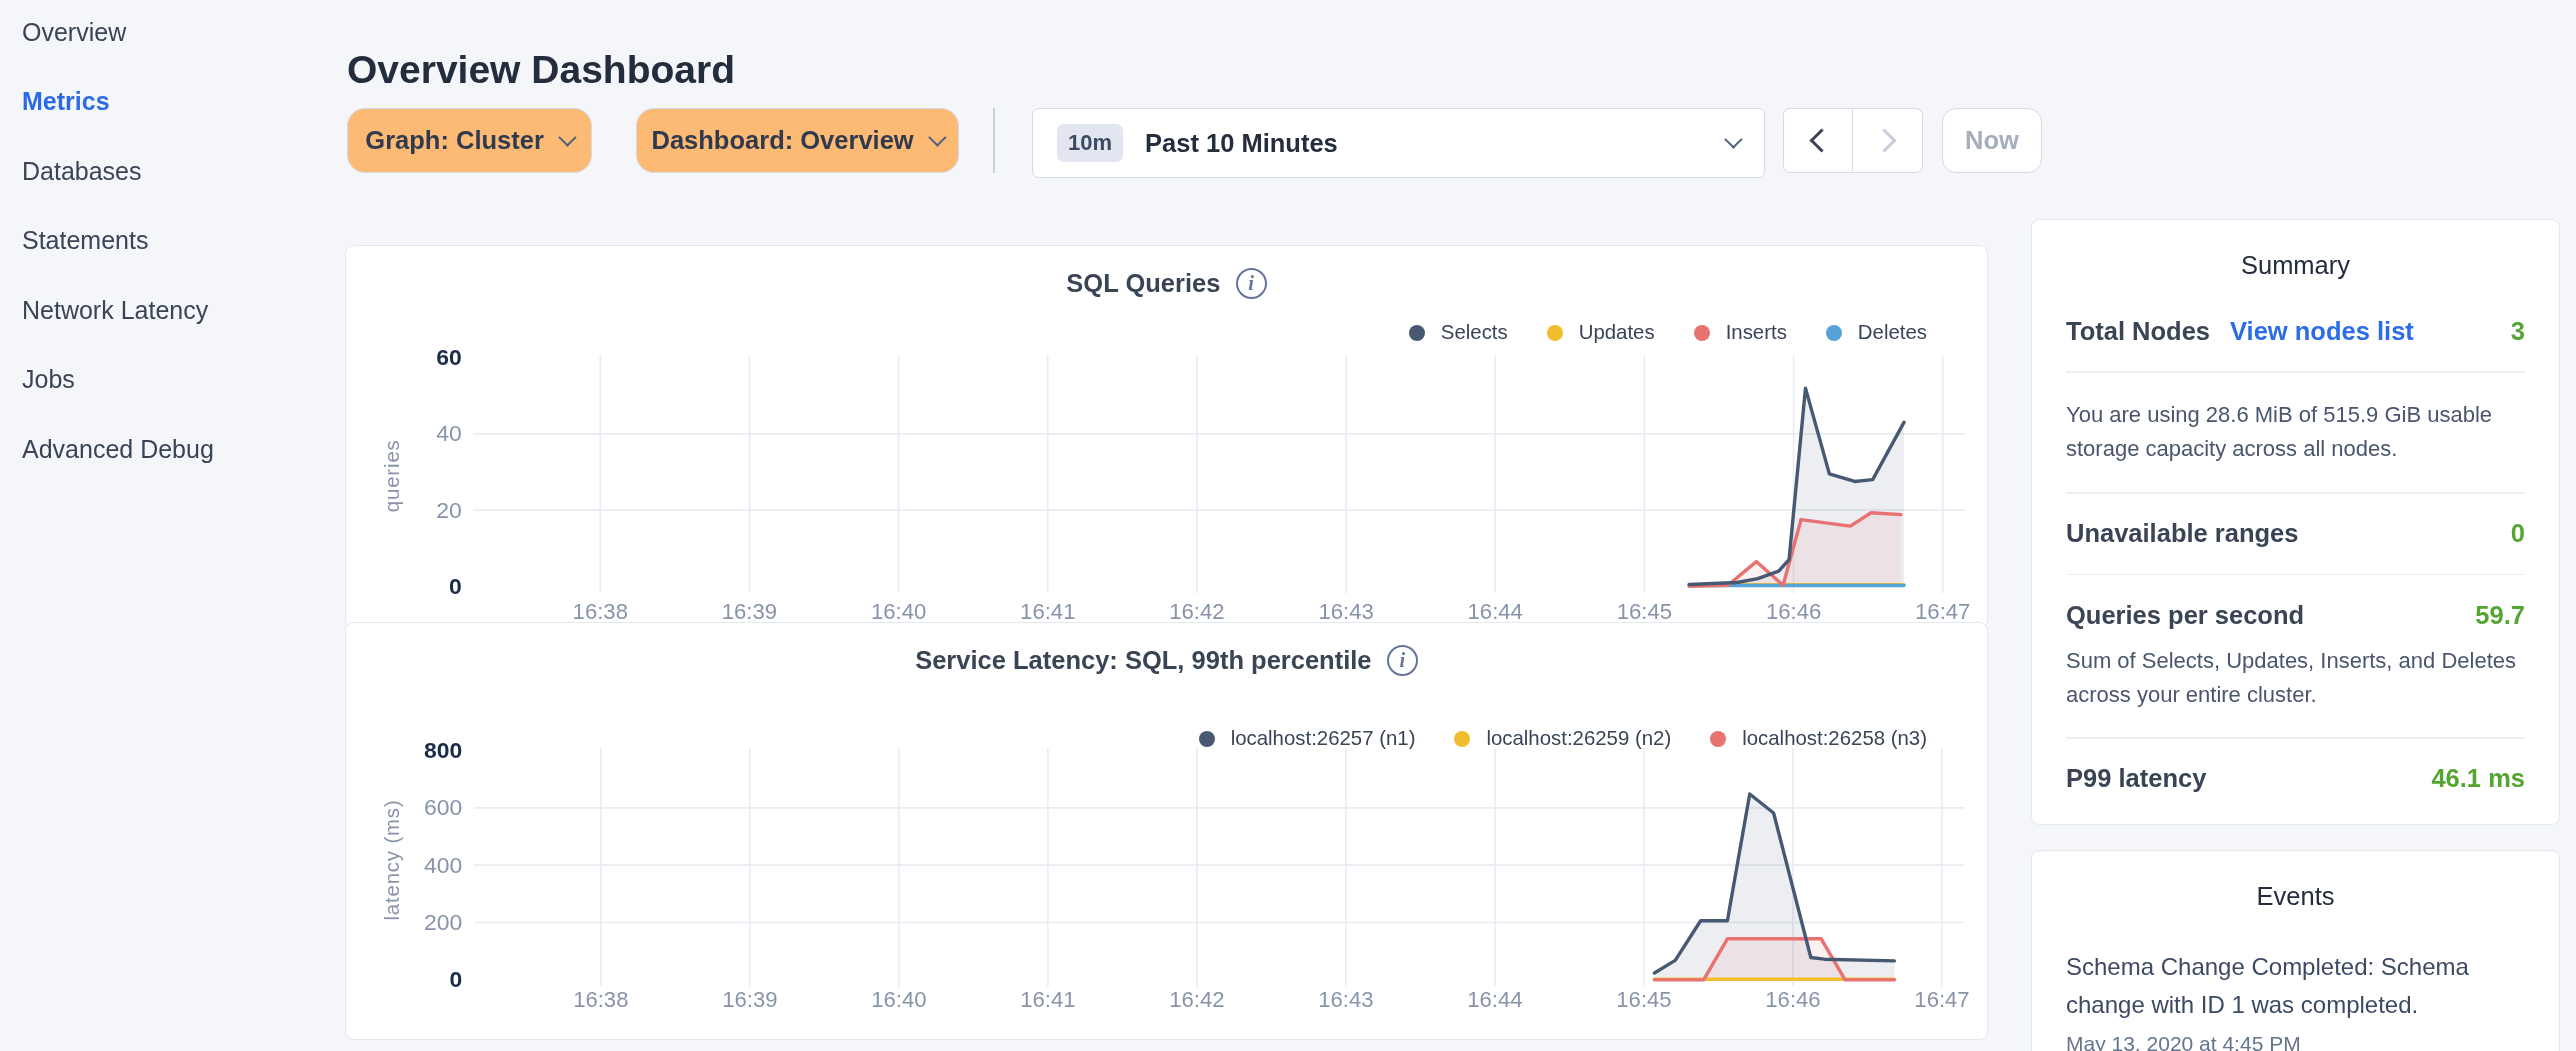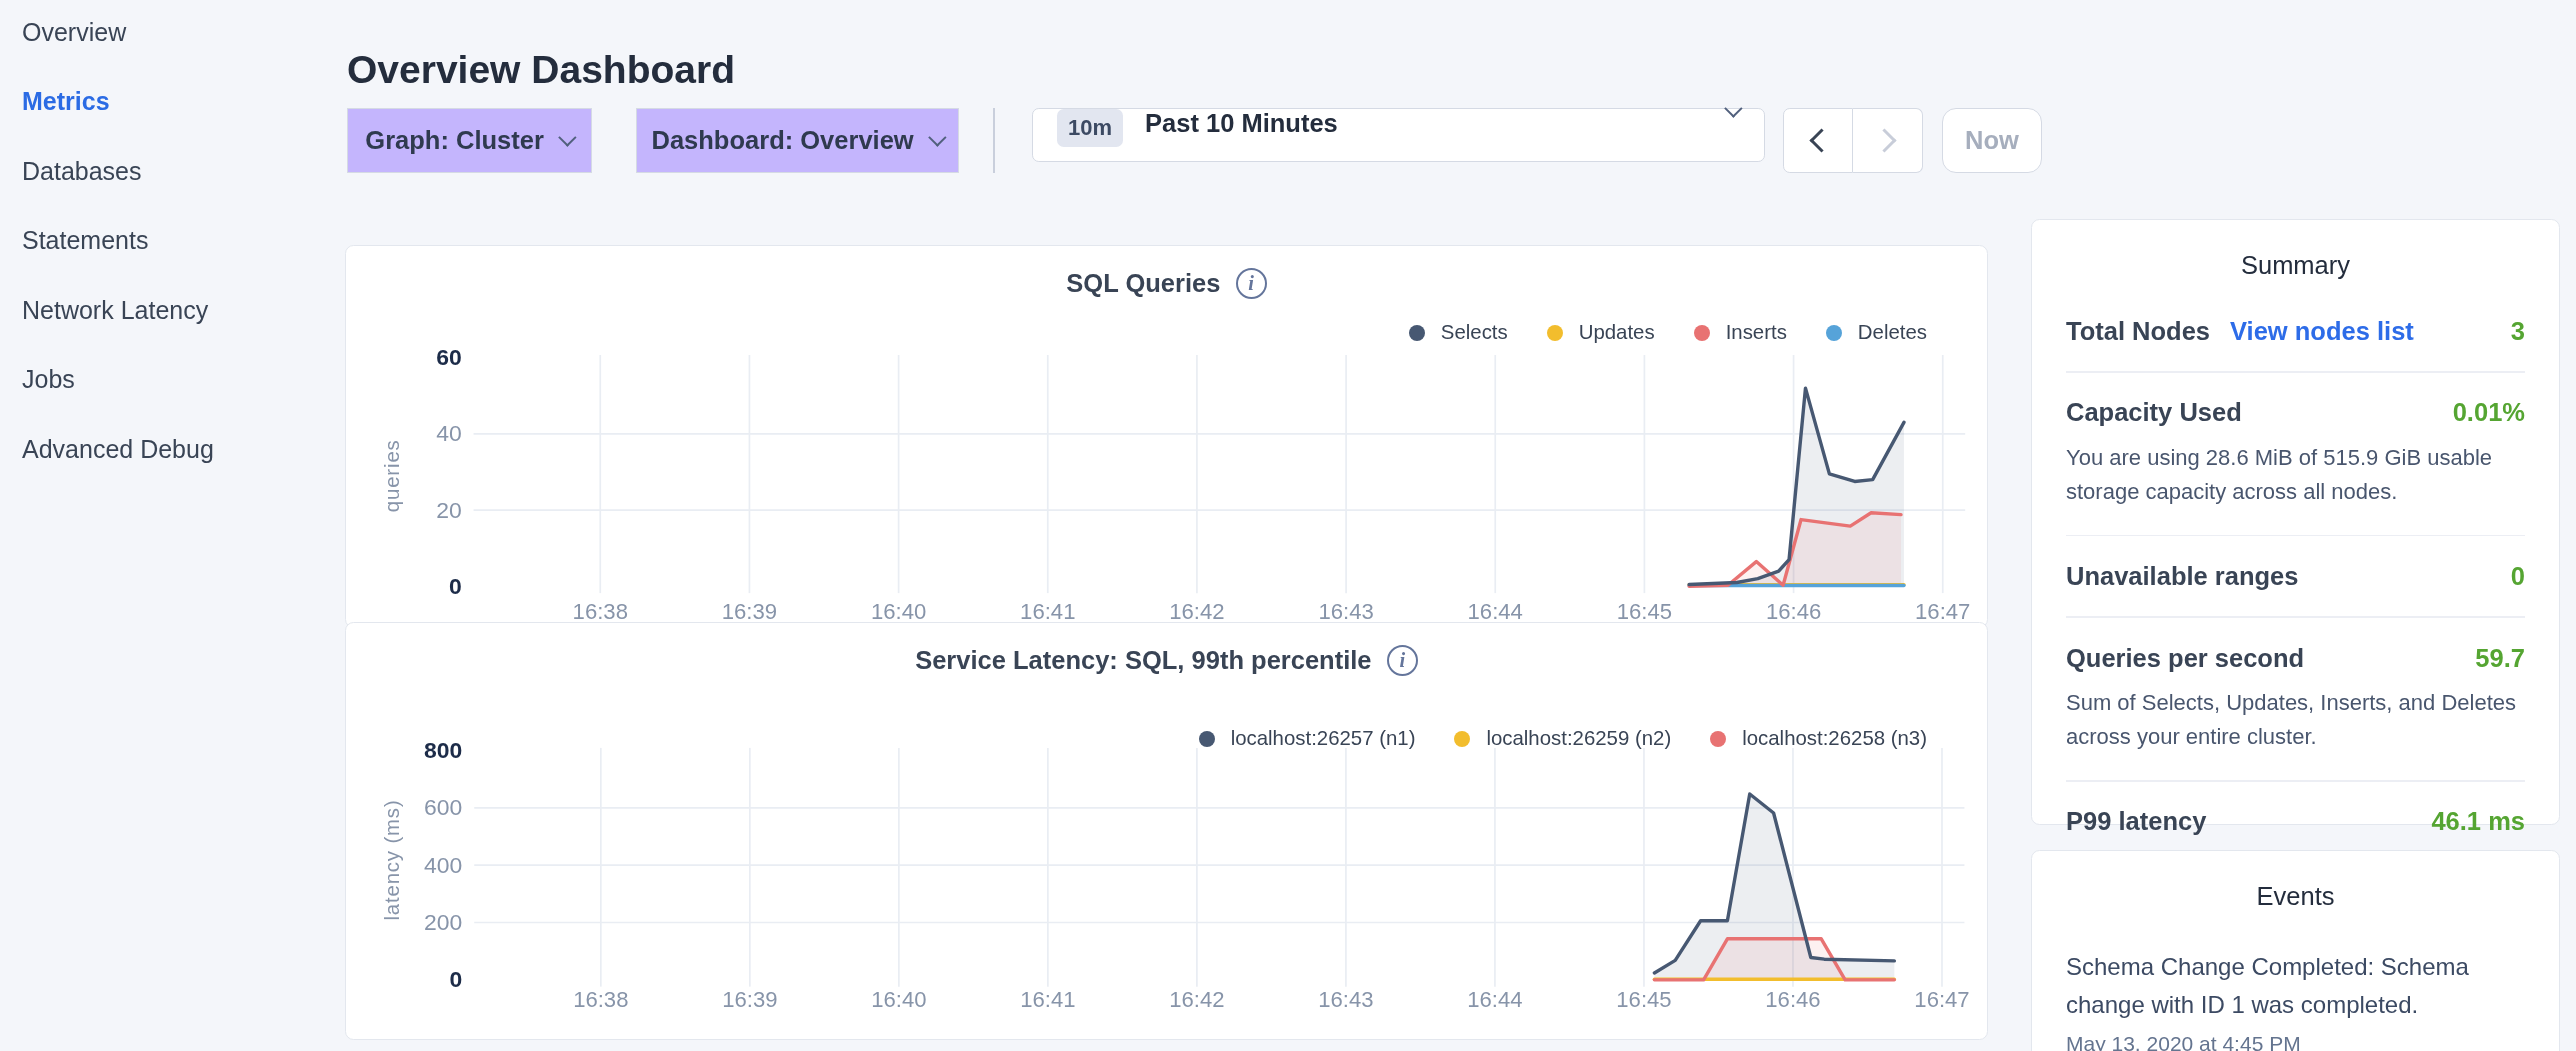--- a/index.html
+++ b/index.html
@@ -11,31 +11,31 @@
   }
 
   
   .sidebar { position:absolute; left:0; top:0; width:340px; height:862px; padding:19.6px 0 0 22px; }
   .nav-item { font-size:25px; line-height:25.5px; margin-bottom:44px; color:#394455; cursor:pointer; width:max-content; }
   .nav-item.active { color:#2b6be4; font-weight:600; }
 
   
   .page-title { position:absolute; left:347px; top:22px; font-size:39px; font-weight:600; color:#242d3d; }
 
-  .dropdown { position:absolute; top:108px; height:65px; background:#c4b5fd; border:1.7px solid #d5dae4;
-    border-radius:0; display:flex; align-items:center; justify-content:center; gap:17px;
+  .dropdown { position:absolute; top:108px; height:65px; background:#fdba74; border:1.7px solid #d5dae4;
+    border-radius:18px; display:flex; align-items:center; justify-content:center; gap:17px;
     font-size:25.5px; font-weight:700; color:#2f3a4f; cursor:pointer; }
   #graph-dd { left:347px; width:245px; }
   #dash-dd  { left:636px; width:323px; }
   .chev { width:12.8px; height:12.8px; border-right:2.6px solid #51607d; border-bottom:2.6px solid #51607d;
     transform:rotate(45deg); margin-top:-6.8px; }
   .vdivider { position:absolute; left:993px; top:108px; width:1.7px; height:65px; background:#c9cfdc; }
 
-  .time-box { position:absolute; left:1032px; top:108px; width:733px; height:54px; background:#fff;
-    border:1.7px solid #d5dae4; border-radius:6.8px; display:flex; align-items:flex-start; padding:0 24px; gap:22px; cursor:pointer; }
+  .time-box { position:absolute; left:1032px; top:108px; width:733px; height:70px; background:#fff;
+    border:1.7px solid #d5dae4; border-radius:6.8px; display:flex; align-items:center; padding:0 24px; gap:22px; cursor:pointer; }
   .time-badge { background:#e2e6f0; border-radius:6.8px; padding:6px 11px; font-size:22px; font-weight:700; color:#3c4a63; }
   .time-label { font-size:25.5px; font-weight:700; color:#242d3d; flex:1; }
 
   .nav-btns { position:absolute; left:1783px; top:108px; height:65px; display:flex; }
   .nav-btn { width:70px; height:65px; background:#fff; border:1.7px solid #d5dae4; display:flex;
     align-items:center; justify-content:center; cursor:pointer; }
   .nav-btn.prev { border-radius:6.8px 0 0 6.8px; }
   .nav-btn.next { border-radius:0 6.8px 6.8px 0; border-left:none; }
   .arrow { width:17px; height:17px; border-right:3.4px solid #394455; border-bottom:3.4px solid #394455; }
   .arrow.left  { transform:rotate(135deg); margin-left:6.8px; }
@@ -240,24 +240,20 @@
 
 <aside class="card" id="summary-card">
   <div class="card-heading">Summary</div>
   <div id="summary-rows">
       <div class="sum-row">
         <span class="sum-label">Total Nodes</span>
         <span class="sum-link">View nodes list</span>
         <span class="sum-value">3</span>
       </div>
       <div class="sum-div"></div>
-      <div class="sum-row">
-        <span class="sum-label">Capacity Used</span>
-        <span class="sum-value">0.01%</span>
-      </div>
       <p class="sum-sub">You are using 28.6 MiB of 515.9 GiB usable storage capacity across all nodes.</p>
       <div class="sum-div"></div>
       <div class="sum-row">
         <span class="sum-label">Unavailable ranges</span>
         <span class="sum-value">0</span>
       </div>
       <div class="sum-div"></div>
       <div class="sum-row">
         <span class="sum-label">Queries per second</span>
         <span class="sum-value">59.7</span>

